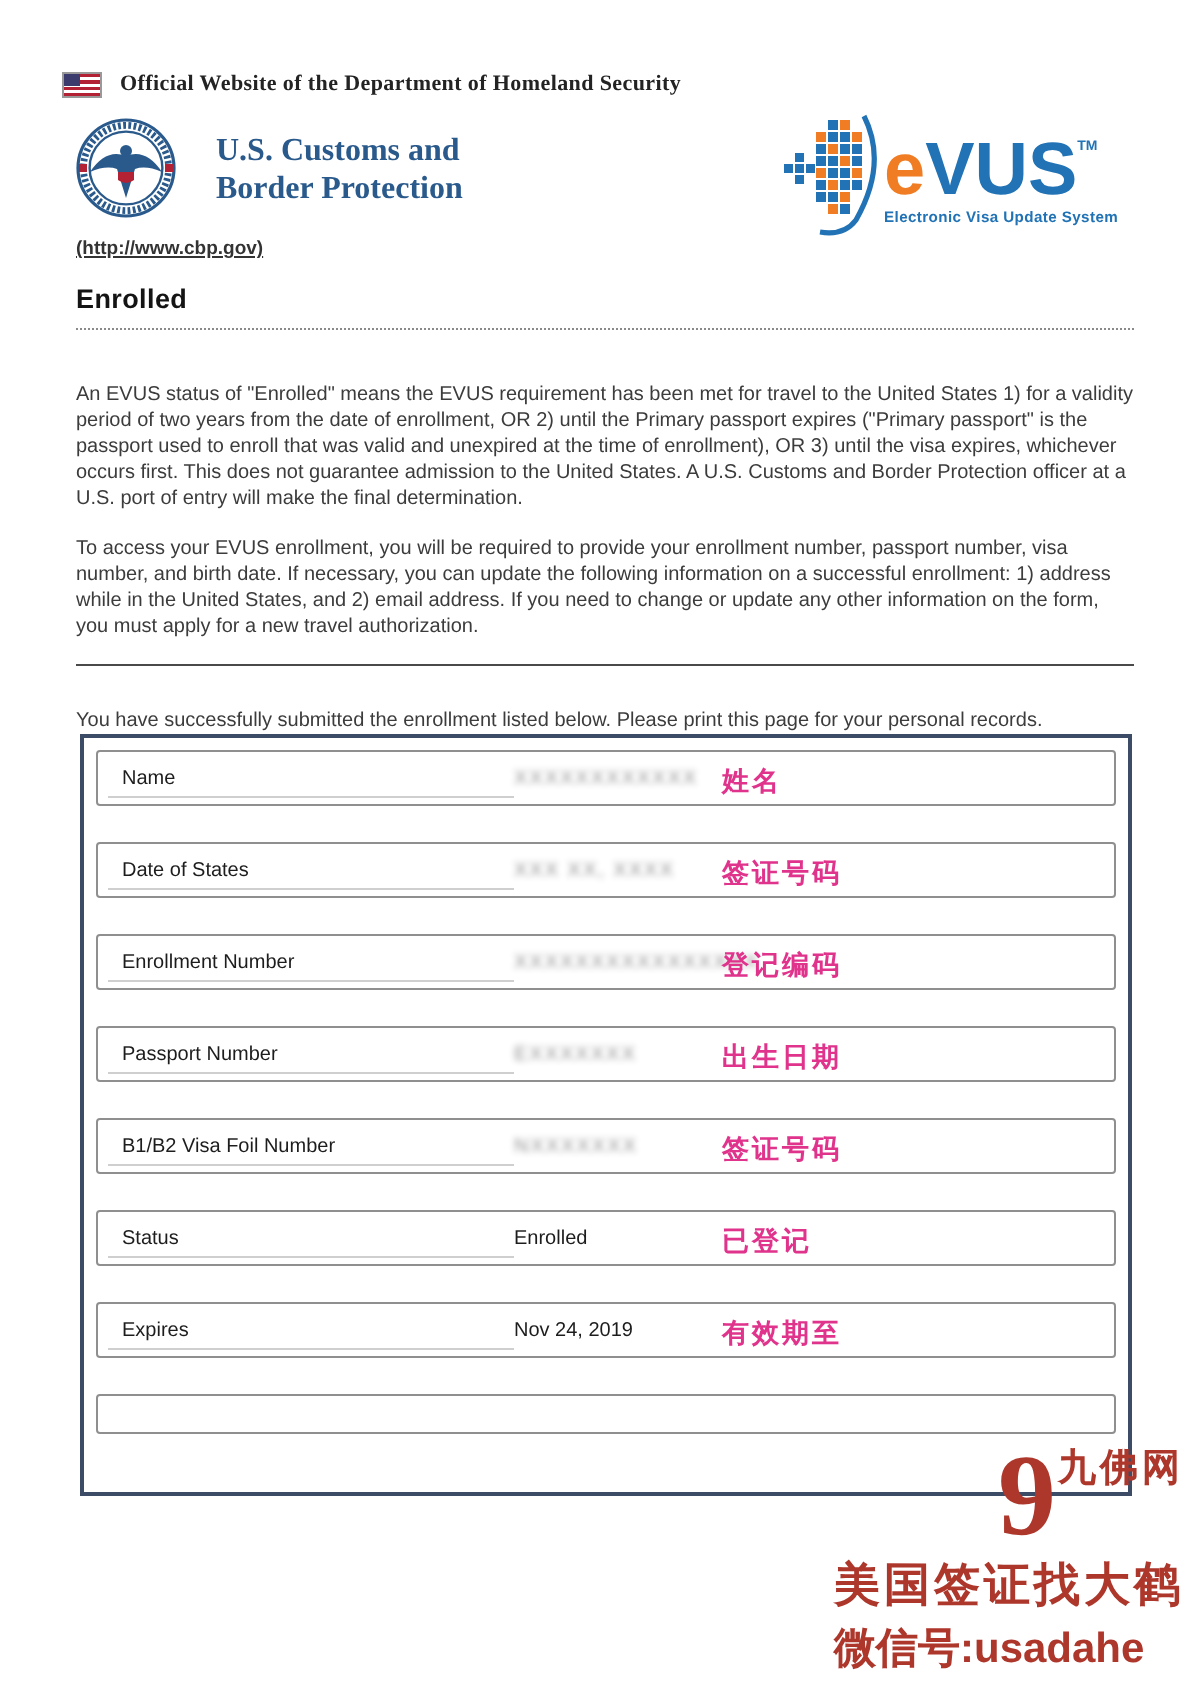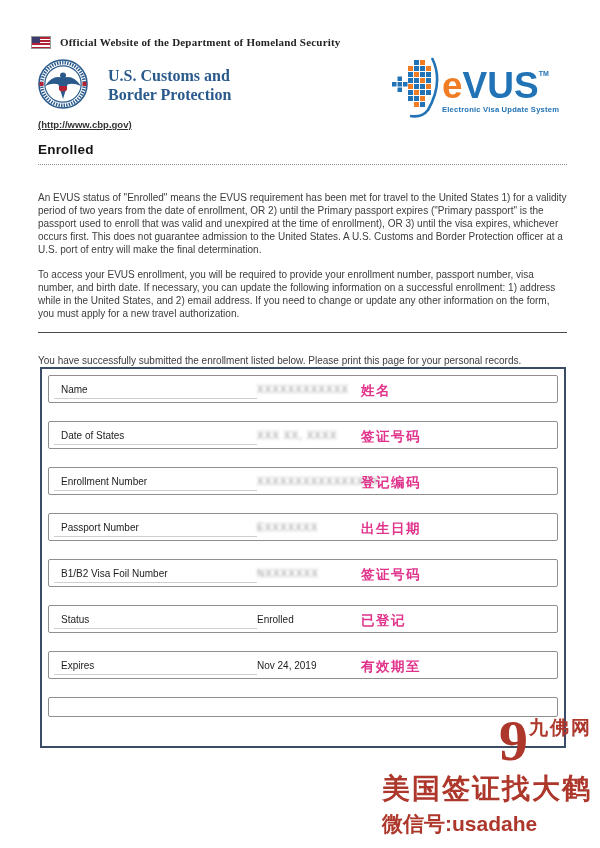--- a/index.html
+++ b/index.html
@@ -53,21 +53,21 @@
   .erow .ann { position:absolute; left:312px; top:6px; font-size:13.5px; font-weight:bold; color:#e0338c; letter-spacing:1.5px; }
   .erow.empty { height:20px; margin-bottom:0; }
 
   
   .watermark { position:absolute; right:8px; bottom:10px; color:#ae372c; }
   .wm1 { display:flex; align-items:flex-start; justify-content:flex-end; font-family:"Liberation Serif", serif; font-weight:bold; }
   .wm-9 { font-size:58px; line-height:44px; }
   .wm-stack { display:flex; flex-direction:column; margin-left:1px; }
   .wm-cn { font-size:19px; line-height:18px; font-weight:bold; font-family:"Liberation Sans", sans-serif; letter-spacing:2px; }
   .wm-focom { font-size:27px; line-height:26px; font-style:italic; letter-spacing:0.5px; }
-  .wm2 { font-size:28px; font-weight:bold; letter-spacing:2px; margin-top:7px; font-family:"Liberation Sans", sans-serif; }
+  .wm2 { font-size:23px; font-weight:bold; letter-spacing:2px; margin-top:7px; font-family:"Liberation Sans", sans-serif; }
   .wm3 { font-size:21px; font-weight:bold; margin-top:2px; font-family:"Liberation Sans", sans-serif; }
 </style>
 </head>
 <body>
 
 <div class="page">
 
   <div class="topbar">
     <span class="flag"></span>
     <span class="official">Official Website of the Department of Homeland Security</span>

